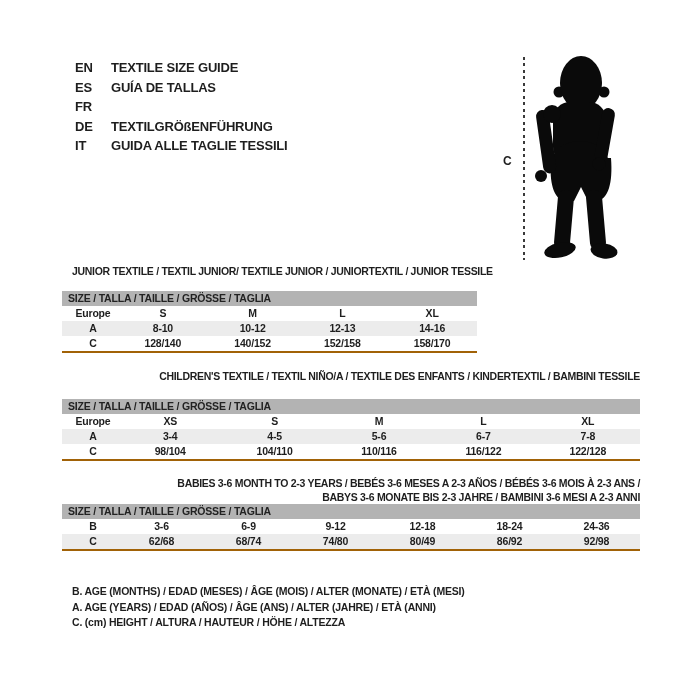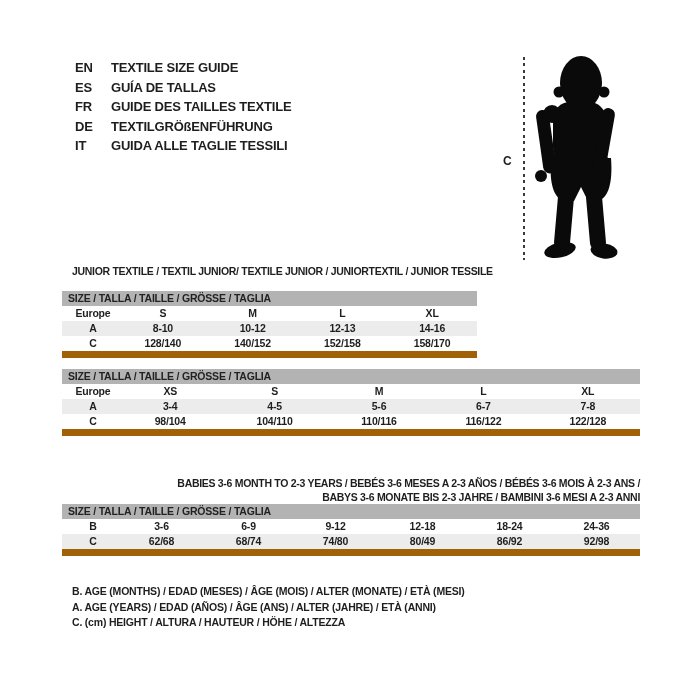--- a/index.html
+++ b/index.html
@@ -21,21 +21,21 @@
   .height-label{position:absolute;left:503px;top:154px;font-weight:bold;font-size:12px;}
   
   .section{position:absolute;left:62px;}
   .section-title{
     font-weight:bold;font-size:10.5px;letter-spacing:-0.3px;line-height:14px;
     white-space:nowrap;margin-left:10px;text-align:right;
   }
   .sec1 .title-wrap{margin-bottom:13px;}
   .sec2 .title-wrap{margin-bottom:16px;}
   .sec3 .title-wrap{}
-  .table{border-bottom:7px solid #a16207;}
+  .table{border-bottom:2px solid #a16207;}
   .thead{
     background:#b3b3b3;height:15px;line-height:15px;font-weight:bold;
     font-size:10.5px;letter-spacing:-0.2px;padding-left:6px;color:#222;
   }
   .trow{display:grid;height:15px;line-height:15px;font-weight:bold;font-size:10.5px;letter-spacing:-0.2px;}
   .trow.shaded{background:#ececec;}
   .tcell{text-align:center;overflow:hidden;}
   .tcell.label{text-align:center;padding-left:6px;}
   .sec1{top:264px;width:415px;}
   .sec2{top:369px;width:578px;}
@@ -53,21 +53,20 @@
     <div class="lang-row">
       <span class="lang-code">EN</span>
       <span class="lang-label">TEXTILE SIZE GUIDE</span>
     </div>
     <div class="lang-row">
       <span class="lang-code">ES</span>
       <span class="lang-label">GUÍA DE TALLAS</span>
     </div>
     <div class="lang-row">
       <span class="lang-code">FR</span>
-      <span class="lang-label">GUIDE DES TAILLES TEXTILE</span>
     </div>
     <div class="lang-row">
       <span class="lang-code">DE</span>
       <span class="lang-label">TEXTILGRÖßENFÜHRUNG</span>
     </div>
     <div class="lang-row">
       <span class="lang-code">IT</span>
       <span class="lang-label">GUIDA ALLE TAGLIE TESSILI</span>
     </div>
   </div>
@@ -140,20 +139,23 @@
             <div class="tcell">128/140</div>
             <div class="tcell">140/152</div>
             <div class="tcell">152/158</div>
             <div class="tcell">158/170</div>
           </div>
         </div>
     </div>
   </div>
 
   <div class="section sec2">
+    <div class="title-wrap">
+      <div class="section-title">CHILDREN'S TEXTILE / TEXTIL NIÑO/A / TEXTILE DES ENFANTS / KINDERTEXTIL / BAMBINI TESSILE</div>
+    </div>
     <div class="table">
       <div class="thead">SIZE / TALLA / TAILLE / GRÖSSE / TAGLIA</div>
       <div class="tbody">
           <div class="trow" style="grid-template-columns: 56px repeat(5, 1fr);">
             <div class="tcell label">Europe</div>
             <div class="tcell">XS</div>
             <div class="tcell">S</div>
             <div class="tcell">M</div>
             <div class="tcell">L</div>
             <div class="tcell">XL</div>

